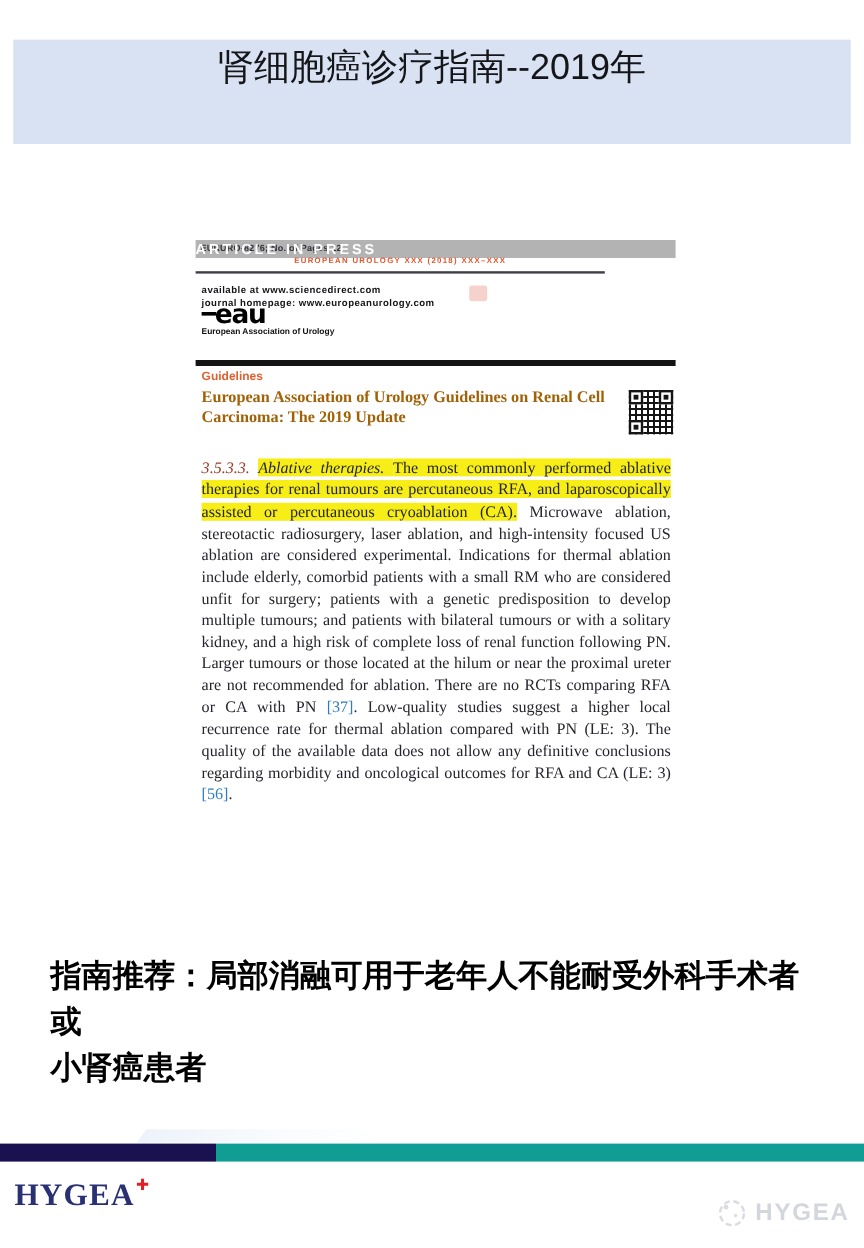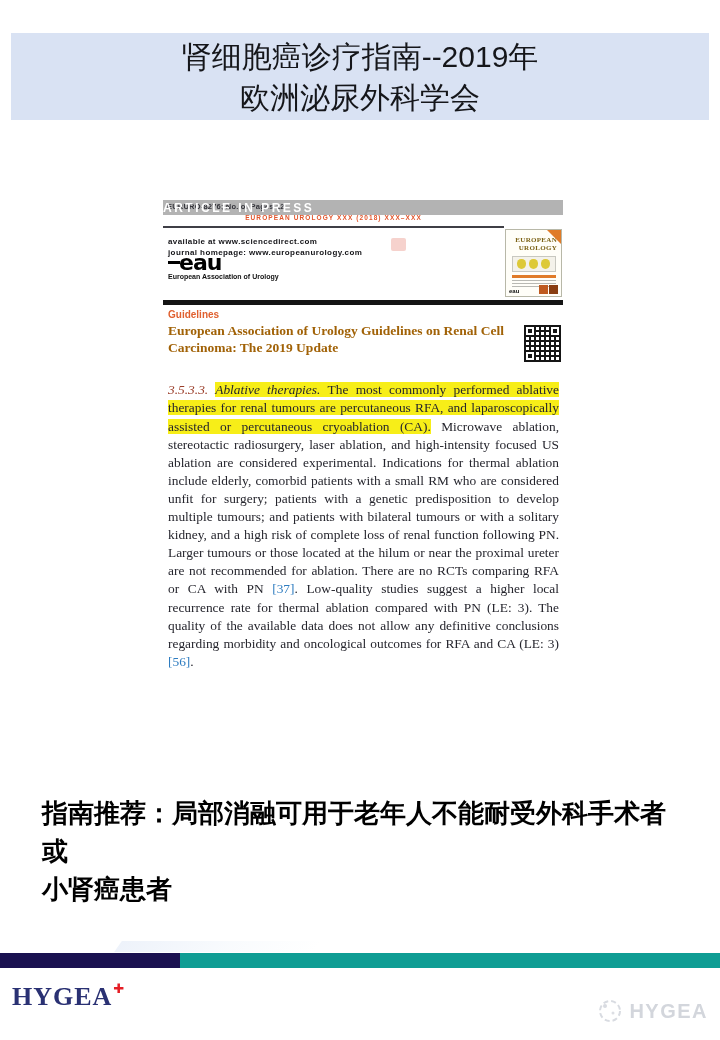--- a/index.html
+++ b/index.html
@@ -80,21 +80,20 @@
   .brand .cross{font-size:13px;color:#e51e25;vertical-align:12px;margin-left:1px;
                 font-family:"DejaVu Sans",sans-serif;}
   .watermark{right:12px;top:998px;display:flex;align-items:center;gap:6px;
              color:#d3d6dc;font-weight:700;font-size:20px;letter-spacing:1.5px;}
 </style>
 </head>
 <body>
 
 <div class="abs banner">
   <div>肾细胞癌诊疗指南--2019年</div>
-  <div>欧洲泌尿外科学会</div>
 </div>
 
 <div class="abs doc">
 
   <div class="masthead">
     <span class="ms-id">EURURO-8276; No. of Pages 12</span>
     <span class="ms-banner">ARTICLE IN PRESS</span>
   </div>
   <div class="ms-ref">EUROPEAN UROLOGY XXX (2018) XXX–XXX</div>
   <div class="rule"></div>
@@ -105,41 +104,20 @@
   </div>
   <div class="sd-mark"></div>
 
   <div class="eau">
     <div>
       <span class="eau-dash"></span><span class="eau-word">eau</span>
     </div>
     <div class="eau-sub">European Association of Urology</div>
   </div>
 
-  <div class="cover">
-    <div class="cv-ribbon"></div>
-    <div class="cv-title">
-      <div>EUROPEAN</div>
-      <div>UROLOGY</div>
-    </div>
-    <div class="cv-fig">
-      <span class="cv-blob"></span>
-      <span class="cv-blob"></span>
-      <span class="cv-blob"></span>
-    </div>
-    <div class="cv-orange-line"></div>
-    <div class="cv-text-lines"></div>
-    <div class="cv-bottom">
-      <span class="cv-eau">eau</span>
-      <span class="cv-squares">
-        <span class="cv-sq1"></span>
-        <span class="cv-sq2"></span>
-      </span>
-    </div>
-  </div>
 
   <div class="black-bar"></div>
   <div class="guidelines">Guidelines</div>
 
   <div class="doc-title">European Association of Urology Guidelines on Renal Cell Carcinoma: The 2019 Update</div>
 
   <div class="qr">
     <div class="qr-noise"></div>
     <div class="qr-finder qr-tl"></div>
     <div class="qr-finder qr-tr"></div>

